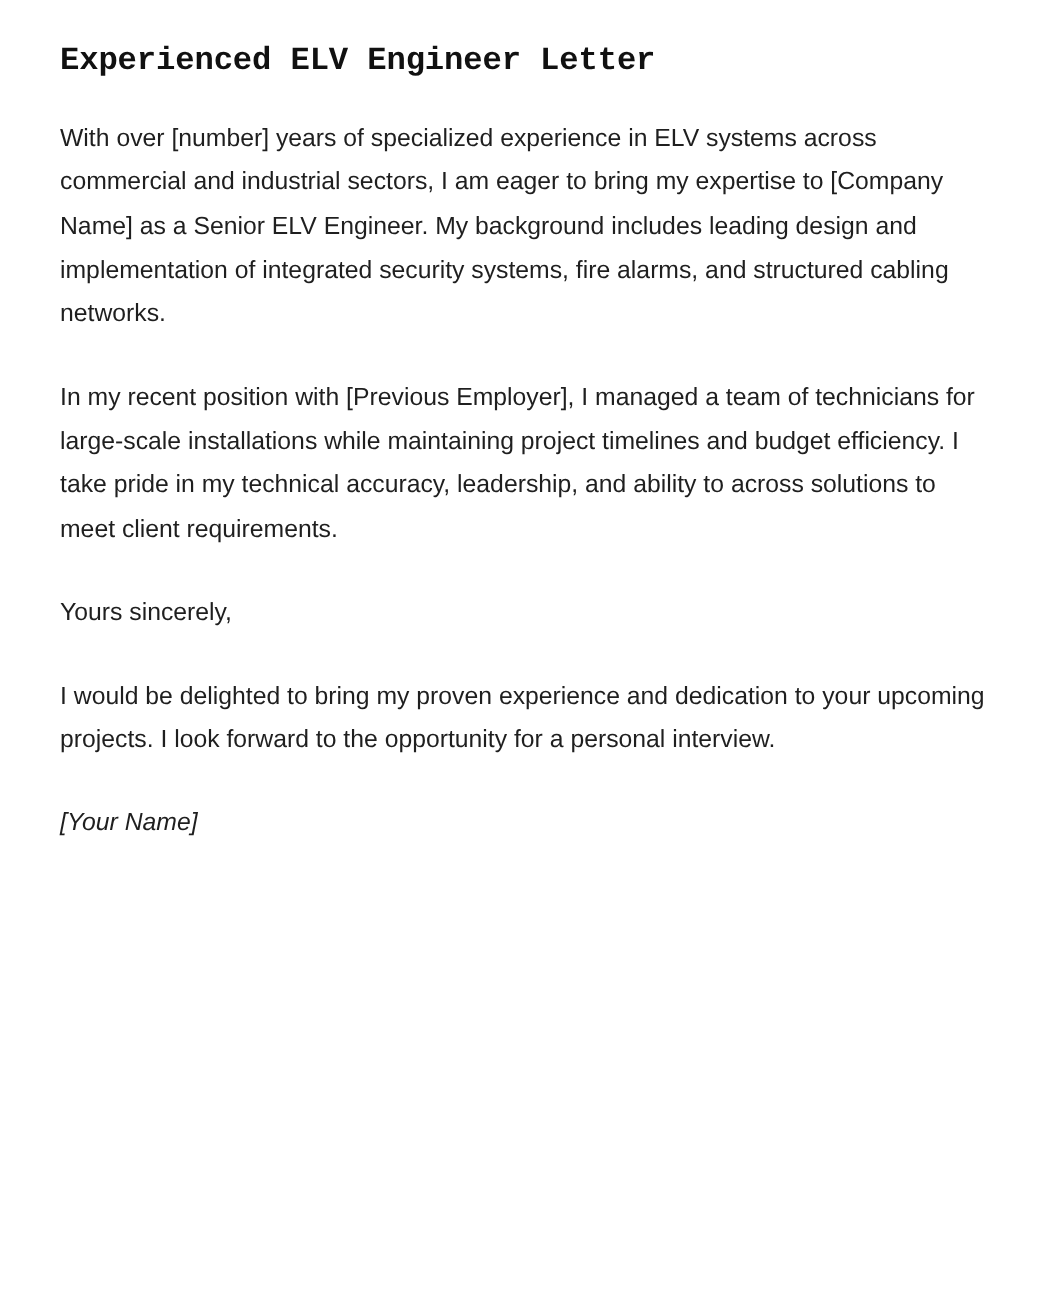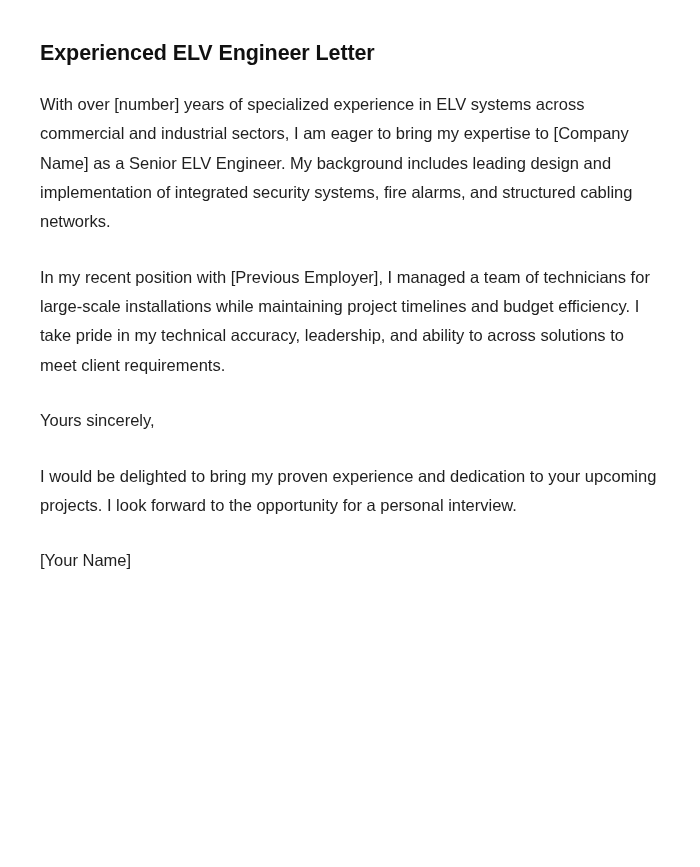--- a/index.html
+++ b/index.html
@@ -16,32 +16,34 @@
   }
   .letter {
     box-sizing: border-box;
     width: 700px;
     padding: 24px 40px 30px 40px;
   }
   .letter-title {
     font-size: 21.5px;
     font-weight: bold;
     line-height: 1.3;
-    margin: 16px 0 22px 0;
+    margin: 4px 0 22px 0;
     letter-spacing: -0.1px;
     color: #111111;
+    font-family: Liberation Mono, monospace;
   }
   .letter-body p {
     font-size: 16.5px;
     line-height: 1.78;
     margin: 0 0 26px 0;
     color: #1f1f1f;
   }
   .letter-body p:last-child {
     margin-bottom: 0;
+    font-style: italic;
   }
   .subject-line {
     margin-bottom: 26px !important;
   }
 </style>
 </head>
 <body>
 
 <div class="letter">
   <h1 class="letter-title">Experienced ELV Engineer Letter</h1>

